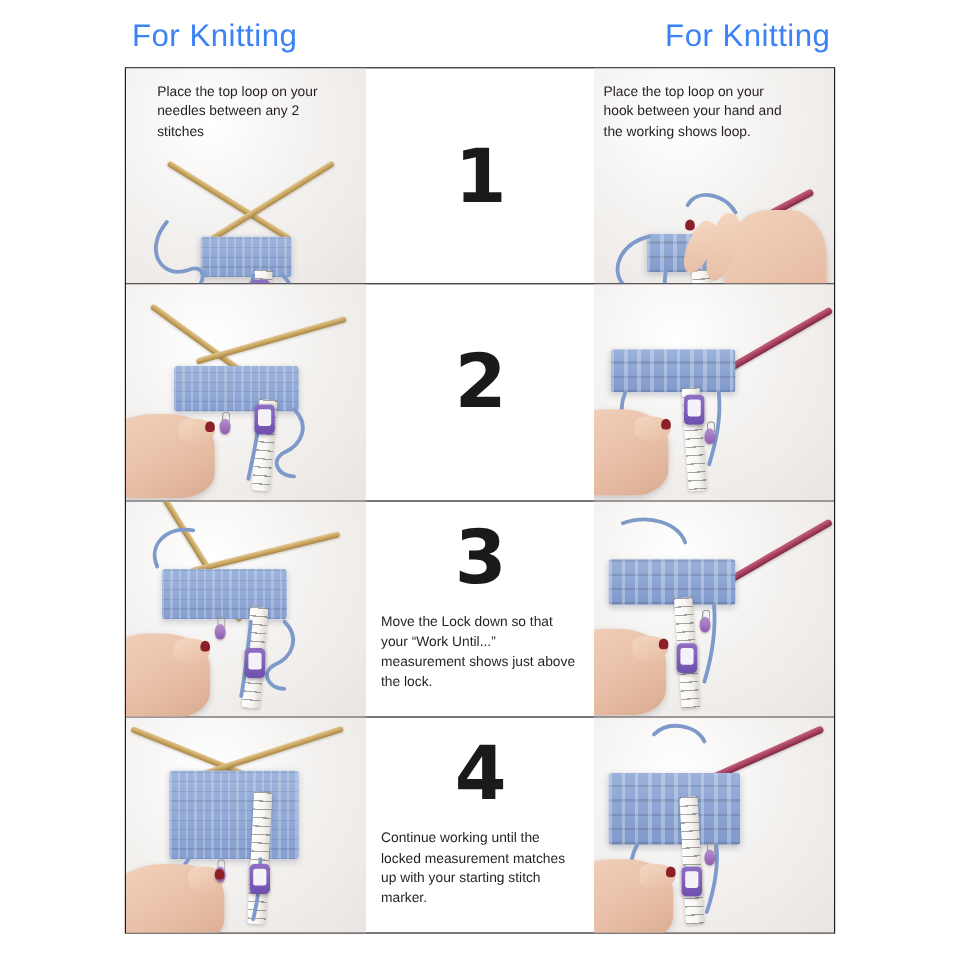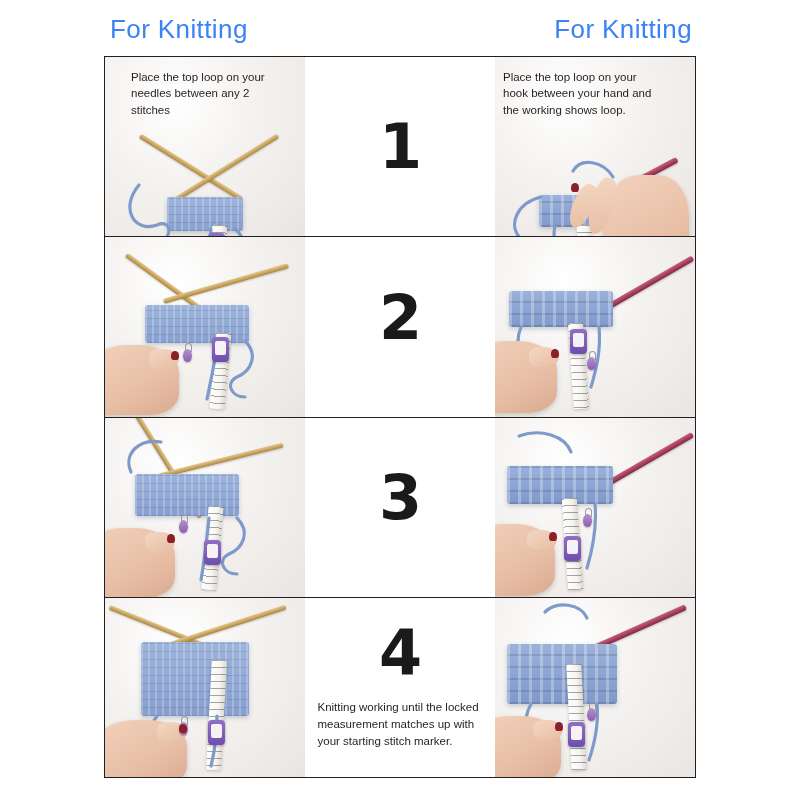--- a/index.html
+++ b/index.html
@@ -363,20 +363,21 @@
           <div class="lock" style="left:99px; top:122px;"></div>
           <div class="stitch-marker" style="left:74px; top:102px;"></div>
           <div class="hand" style="left:-26px; top:110px; width:96px; height:70px; border-radius:46% 40% 30% 30%;"></div>
           <div class="finger" style="left:40px; top:114px; width:30px; height:20px; border-radius:40% 60% 60% 40%;"></div>
           <div class="nail" style="left:62px; top:116px;"></div>
         </div>
       </div>
 
       <div class="cell mid layout-num-only">
         <div class="step-num" style="margin-bottom:18px;">3</div>
+        <div class="mid-text">Move the Lock down so that your “Work Until...” measurement shows just above the lock.</div>
       </div>
 
       <div class="cell photo">
         <div class="photo-inner">
           <div class="bg-shadow"></div>
           <div class="hook" style="width:122px; left:84px; top:44px; transform:rotate(-30deg);"></div>
           <div class="fabric crochet" style="left:12px; top:48px; width:106px; height:38px;"></div>
           <svg class="yarn" viewBox="0 0 200 172" style="left:0; top:0; width:200px; height:172px;">
             <path d="M24 18 C 46 10, 70 18, 76 34"></path>
             <path d="M100 86 C 102 110, 98 130, 92 150"></path>
@@ -407,21 +408,21 @@
           <div class="lock" style="left:103px; top:122px;"></div>
           <div class="stitch-marker" style="left:74px; top:124px;"></div>
           <div class="hand" style="left:-14px; top:122px; width:96px; height:66px; border-radius:46% 40% 30% 30%;"></div>
           <div class="finger" style="left:52px; top:124px; width:30px; height:20px; border-radius:40% 60% 60% 40%;"></div>
           <div class="nail" style="left:74px; top:126px;"></div>
         </div>
       </div>
 
       <div class="cell mid layout-num-only">
         <div class="step-num" style="margin-bottom:18px;">4</div>
-        <div class="mid-text">Knitting working until the locked measurement matches up with your starting stitch marker.</div>
+        <div class="mid-text">Continue working until the locked measurement matches up with your starting stitch marker.</div>
       </div>
 
       <div class="cell photo">
         <div class="photo-inner">
           <div class="bg-shadow"></div>
           <div class="hook" style="width:118px; left:78px; top:30px; transform:rotate(-24deg);"></div>
           <div class="fabric crochet" style="left:12px; top:46px; width:110px; height:60px;"></div>
           <svg class="yarn" viewBox="0 0 200 172" style="left:0; top:0; width:200px; height:172px;">
             <path d="M50 14 C 62 2, 86 6, 92 20"></path>
             <path d="M102 106 C 104 126, 100 144, 94 162"></path>

